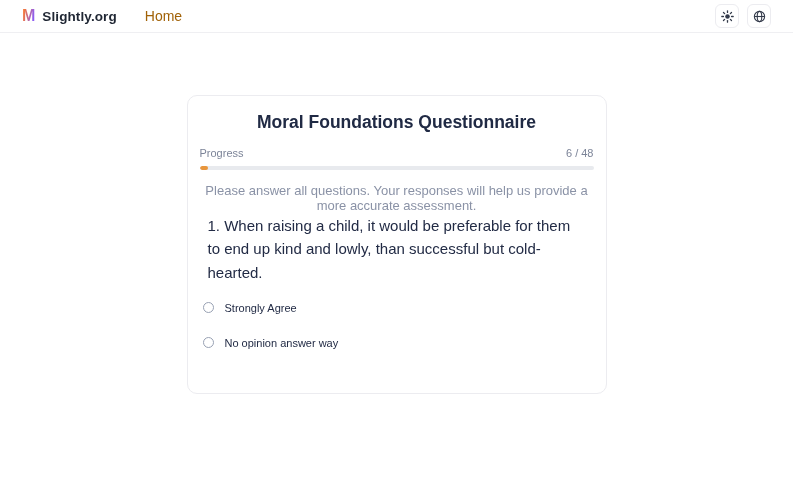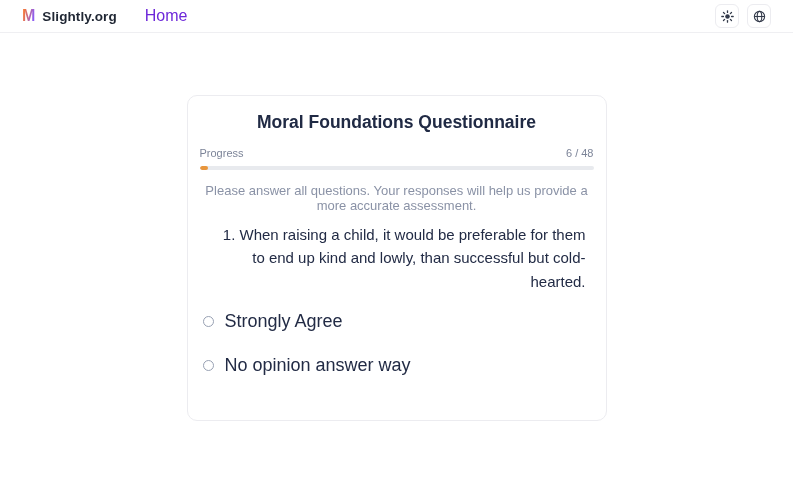--- a/index.html
+++ b/index.html
@@ -27,22 +27,22 @@
   }
   .logo-text {
     margin-left: 7px;
     font-size: 13.5px;
     font-weight: 700;
     color: #1f2633;
     letter-spacing: 0.1px;
   }
   .nav-home {
     margin-left: 28px;
-    font-size: 16px;
-    color: #6d28d9;
+    font-size: 14px;
+    color: #a16207;
     text-decoration: none;
     cursor: pointer;
   }
   .header-actions { margin-left: auto; display: flex; gap: 8px; }
   .icon-btn {
     width: 24px; height: 24px;
     display: flex; align-items: center; justify-content: center;
     background: #ffffff;
     border: 1px solid #ececf0;
     border-radius: 6px;
@@ -87,23 +87,23 @@
     border-radius: 2px;
     width: 0%;
   }
   .instruction {
     margin-top: 13px;
     text-align: center;
     font-size: 13px;
     color: #8a92a6;
   }
   .question {
-    margin: 10px auto 15px;
+    margin: 1px auto 15px;
     max-width: 378px;
-    text-align: right;
+    text-align: left;
     font-size: 15px;
     font-weight: 500;
     color: #222b45;
     line-height: 1.55;
   }
 
   
   .options { margin-top: 8px; }
   .option-row {
     display: flex;
@@ -115,21 +115,21 @@
     border-radius: 6px;
   }
   .radio {
     flex: 0 0 auto;
     width: 11px; height: 11px;
     border: 1.5px solid #98a1b3;
     border-radius: 50%;
     background: #ffffff;
   }
   .option-label {
-    font-size: 18px;
+    font-size: 11px;
     font-weight: 500;
     color: #222b45;
   }
 </style>
 </head>
 <body>
 
 <div class="header">
   <div class="logo">
     <span class="logo-mark">M</span>

